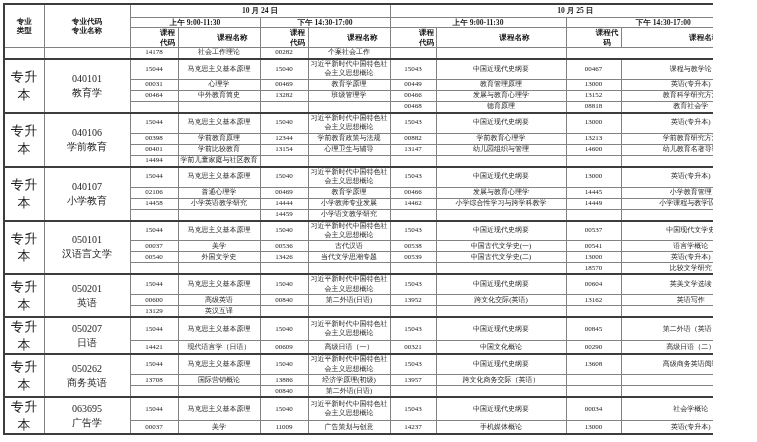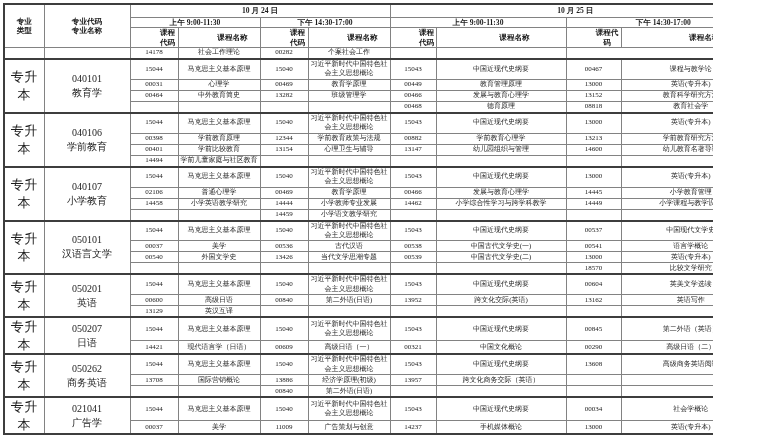--- a/index.html
+++ b/index.html
@@ -276,21 +276,21 @@
           <td>马克思主义基本原理</td>
           <td>15040</td>
           <td>习近平新时代中国特色社会主义思想概论</td>
           <td>15043</td>
           <td>中国近现代史纲要</td>
           <td>00604</td>
           <td>英美文学选读</td>
         </tr>
         <tr>
           <td>00600</td>
-          <td>高级日语</td>
+          <td>高级英语</td>
           <td>00840</td>
           <td>第二外语(日语)</td>
           <td>13952</td>
           <td>跨文化交际(英语)</td>
           <td>13162</td>
           <td>英语写作</td>
         </tr>
         <tr>
           <td>13129</td>
           <td>英汉互译</td>
@@ -357,21 +357,21 @@
           <td>00840</td>
           <td>第二外语(日语)</td>
           <td></td>
           <td></td>
           <td></td>
           <td></td>
         </tr>
         <tr class="group-start">
           <td class="mtype" rowspan="2">专升本</td>
           <td rowspan="2" class="mcode">
-            <div>021041</div>
+            <div>063695</div>
             <div>广告学</div>
           </td>
           <td>15044</td>
           <td>马克思主义基本原理</td>
           <td>15040</td>
           <td>习近平新时代中国特色社会主义思想概论</td>
           <td>15043</td>
           <td>中国近现代史纲要</td>
           <td>00034</td>
           <td>社会学概论</td>

